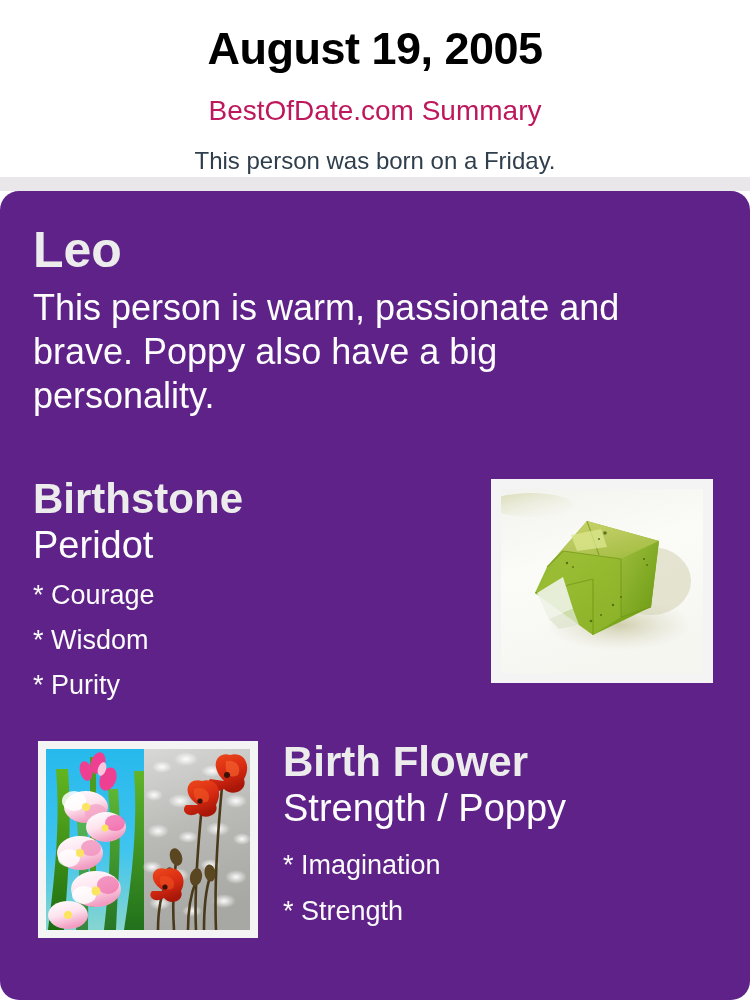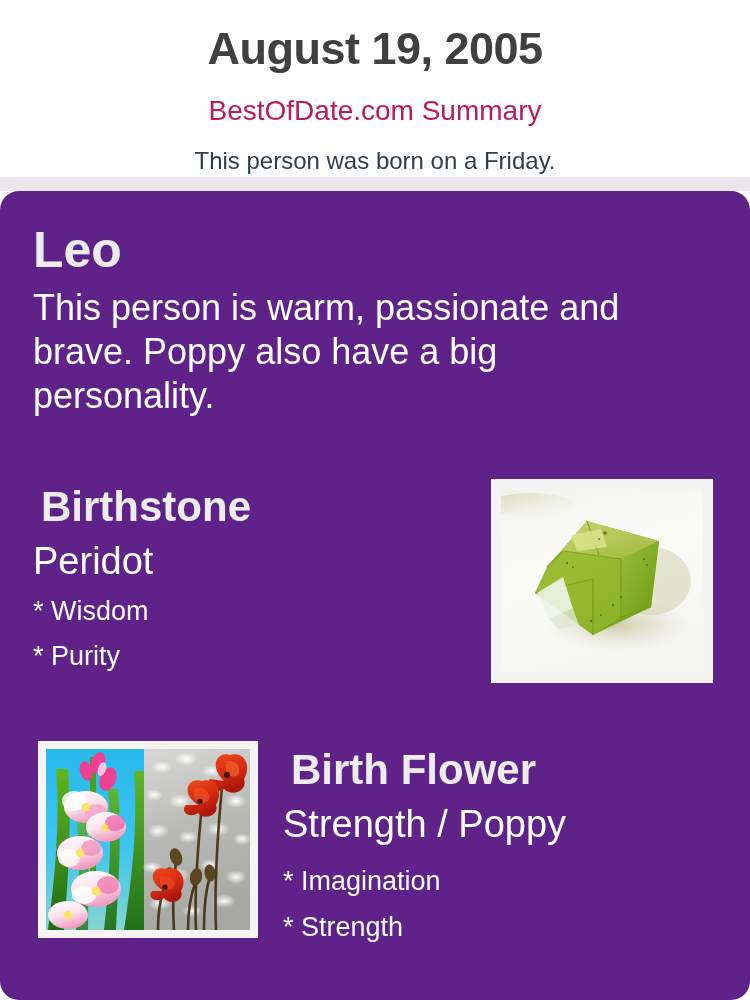--- a/index.html
+++ b/index.html
@@ -31,21 +31,21 @@
     background: #ffffff;
     text-align: center;
   }
   .header-date {
     margin: 0;
     padding-top: 22px;
     font-size: 45px;
     font-weight: bold;
     line-height: 54px;
     letter-spacing: -0.5px;
-    color: #404040;
+    color: #000000;
     font-family: "Liberation Sans", sans-serif;
   }
   .header-site {
     margin: 13px;
     padding-top: 5px;
     font-size: 28px;
     font-weight: normal;
     line-height: 34px;
     color: #be185d;
     font-family: "Liberation Sans", sans-serif;
@@ -107,21 +107,21 @@
   }
 
   
   .birthstone {
     position: absolute;
     left: 33px;
     top: 284px;
     width: 430px;
   }
   .section-title {
-    margin: 8px;
+    margin: 0;
     font-size: 42px;
     font-weight: bold;
     line-height: 48px;
     color: #ececec;
     font-family: "Liberation Sans", sans-serif;
   }
   .section-sub {
     margin: 0;
     padding-top: 2px;
     font-size: 38px;
@@ -206,20 +206,21 @@
 
     <div class="zodiac">
       <h2 class="zodiac-name">Leo</h2>
       <p class="zodiac-desc">This person is warm, passionate and brave. Poppy also have a big personality.</p>
     </div>
 
     <div class="birthstone">
       <h2 class="section-title">Birthstone</h2>
       <p class="section-sub">Peridot</p>
       <ul class="trait-list">
+        <li>* Courage</li>
         <li>* Wisdom</li>
         <li>* Purity</li>
       </ul>
     </div>
 
     <div class="birthflower">
       <h2 class="section-title">Birth Flower</h2>
       <p class="section-sub">Strength / Poppy</p>
       <ul class="trait-list">
         <li>* Imagination</li>

